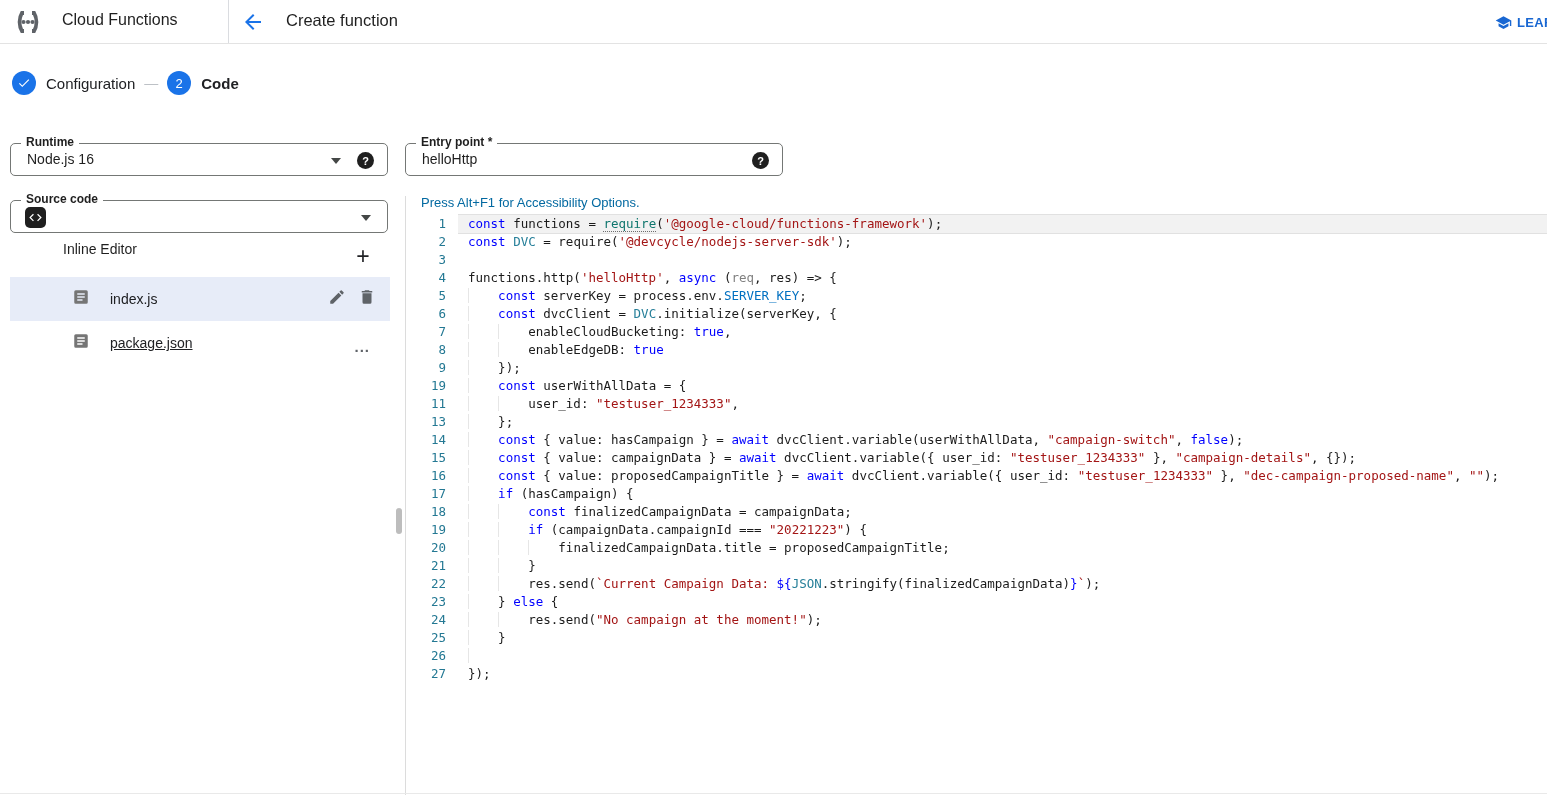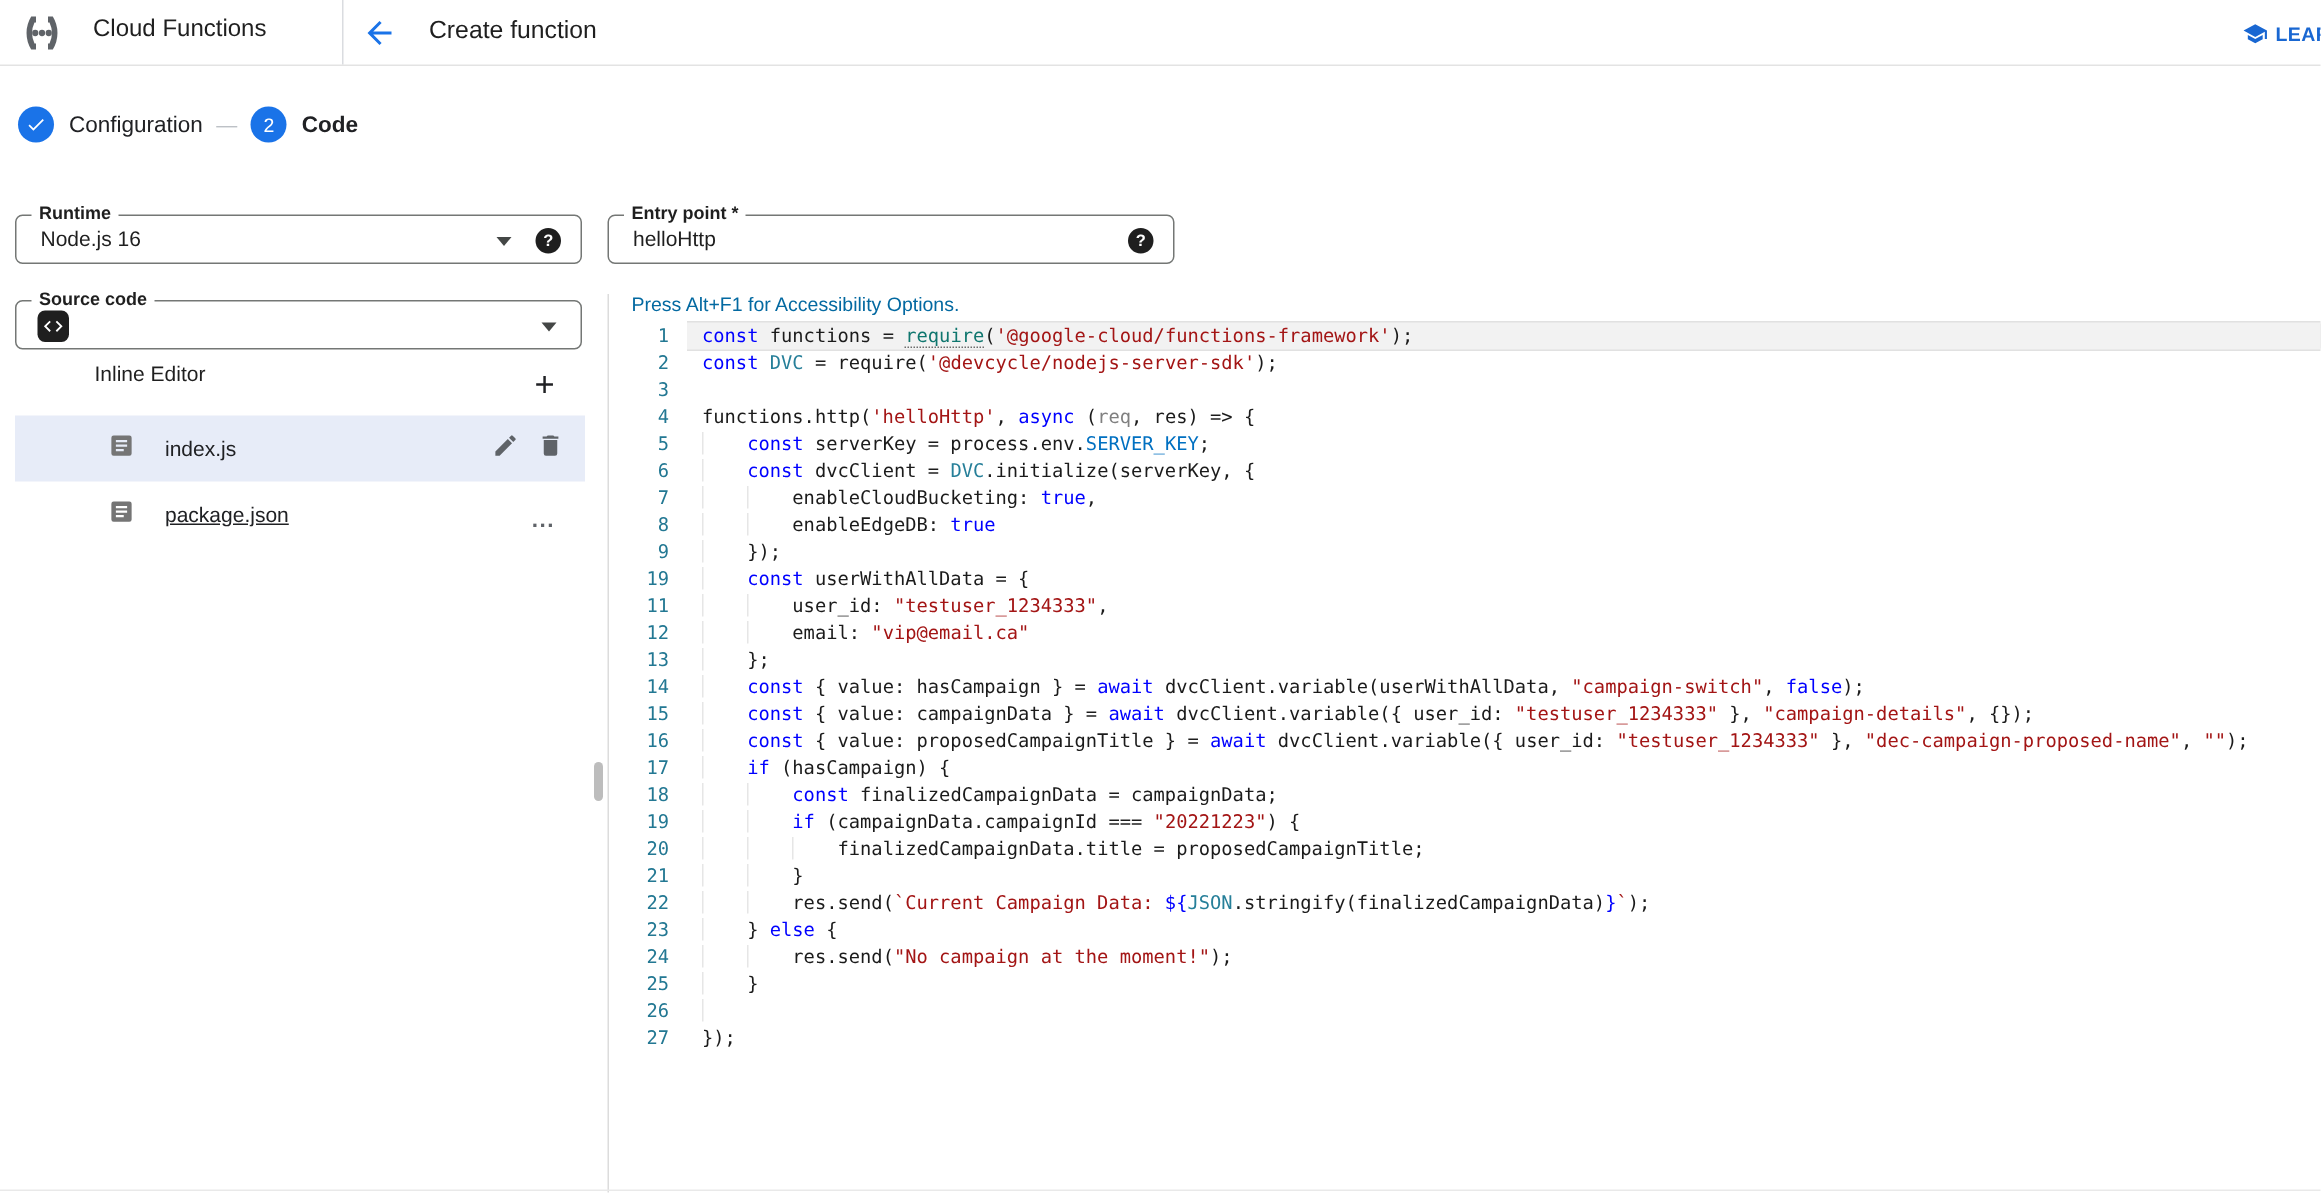--- a/index.html
+++ b/index.html
@@ -216,24 +216,20 @@
       </div>
       <div class="ed-row">
         <div class="ed-gutter">19</div>
         <div class="ed-code"><span class="tk-i">    </span><span class="tk-k">const</span><span class="tk-d"> userWithAllData = {</span></div>
       </div>
       <div class="ed-row">
         <div class="ed-gutter">11</div>
         <div class="ed-code"><span class="tk-i">    </span><span class="tk-i">    </span><span class="tk-d">user_id: </span><span class="tk-s">"testuser_1234333"</span><span class="tk-d">,</span></div>
       </div>
       <div class="ed-row">
-        <div class="ed-gutter">12</div>
-        <div class="ed-code"><span class="tk-i">    </span><span class="tk-i">    </span><span class="tk-d">email: </span><span class="tk-s">"vip@email.ca"</span></div>
-      </div>
-      <div class="ed-row">
         <div class="ed-gutter">13</div>
         <div class="ed-code"><span class="tk-i">    </span><span class="tk-d">};</span></div>
       </div>
       <div class="ed-row">
         <div class="ed-gutter">14</div>
         <div class="ed-code"><span class="tk-i">    </span><span class="tk-k">const</span><span class="tk-d"> { value: hasCampaign } = </span><span class="tk-k">await</span><span class="tk-d"> dvcClient.variable(userWithAllData, </span><span class="tk-s">"campaign-switch"</span><span class="tk-d">, </span><span class="tk-k">false</span><span class="tk-d">);</span></div>
       </div>
       <div class="ed-row">
         <div class="ed-gutter">15</div>
         <div class="ed-code"><span class="tk-i">    </span><span class="tk-k">const</span><span class="tk-d"> { value: campaignData } = </span><span class="tk-k">await</span><span class="tk-d"> dvcClient.variable({ user_id: </span><span class="tk-s">"testuser_1234333"</span><span class="tk-d"> }, </span><span class="tk-s">"campaign-details"</span><span class="tk-d">, {});</span></div>

